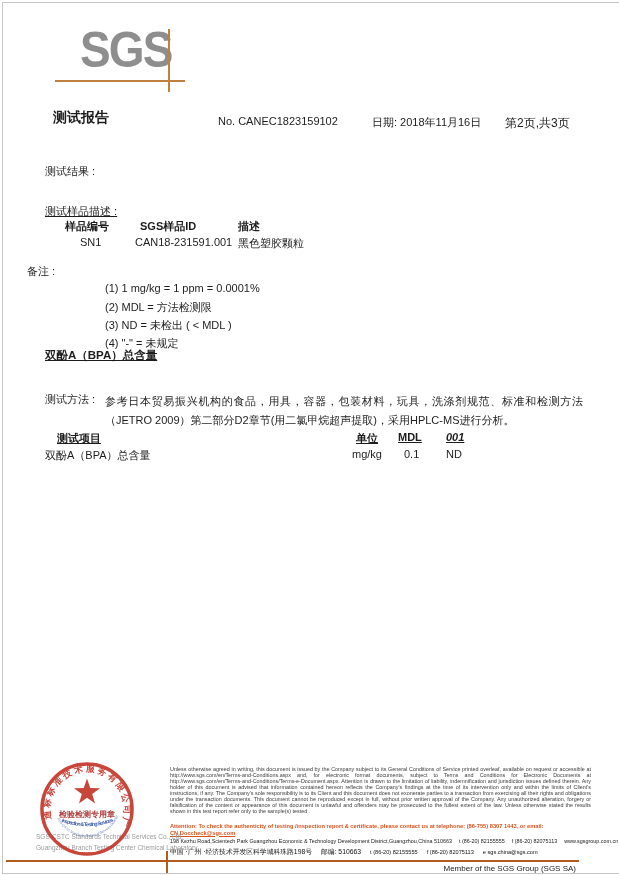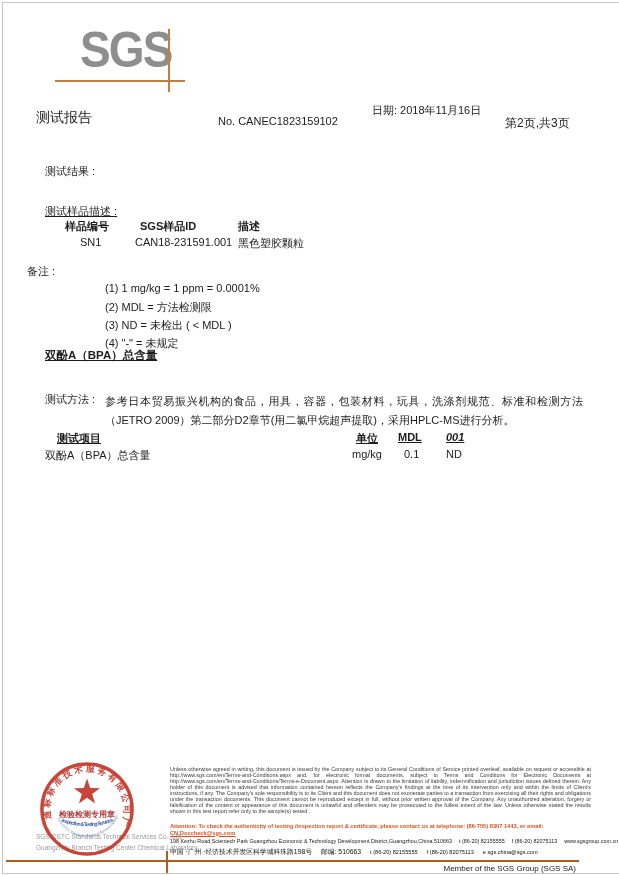--- a/index.html
+++ b/index.html
@@ -16,23 +16,23 @@
 
   
   .sgs-logo {
     left:77px; top:22px; font-size:50px; font-weight:bold; color:#8e8e8e;
     letter-spacing:-2px; transform:scaleX(.92); transform-origin:left top; line-height:1;
   }
   .logo-hline { left:52px; top:77px; width:130px; height:2px; background:#c08040; }
   .logo-vline { left:165px; top:26px; width:2px; height:63px; background:#c08040; }
 
   
-  .doc-title { left:33px; top:106px; font-size:14px; font-weight:normal; }
+  .doc-title { left:50px; top:106px; font-size:14px; font-weight:bold; }
   .report-no { left:215px; top:112px; font-size:11px; }
-  .report-date { left:369px; top:100px; font-size:11px; }
+  .report-date { left:369px; top:112px; font-size:11px; }
   .page-info { left:502px; top:112px; font-size:12px; }
 
   .body-text { font-size:11px;margin-top:16px; }
   .results-label { left:42px; top:145px; }
   .sample-heading { left:42px; top:185px; font-weight:normal; text-decoration:underline; }
 
   .sd-h1 { left:62px; top:200px; font-weight:bold; }
   .sd-h2 { left:137px; top:200px; font-weight:bold; }
   .sd-h3 { left:235px; top:200px; font-weight:bold; }
   .sd-v1 { left:77px; top:217px; }

